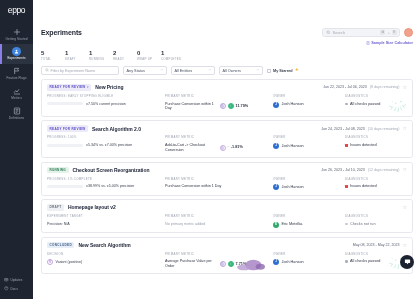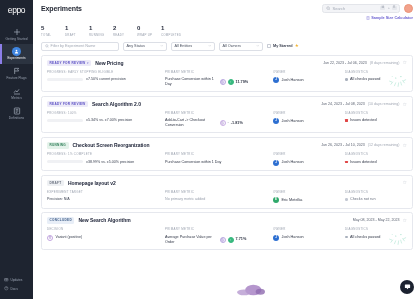--- a/index.html
+++ b/index.html
@@ -4,21 +4,21 @@
 <style>
   * { box-sizing: border-box; margin: 0; padding: 0; }
   html, body { width: 420px; height: 299px; overflow: hidden; }
   body {
     font-family: "Liberation Sans", sans-serif;
     background: #ffffff;
     font-size: 5px;
     color: #2b2b3a;
     -webkit-font-smoothing: antialiased;
   }
-  .app { display: flex; width: 420px; height: 299px; position: relative; }
+  .app { display: flex; width: 420px; height: 299px; position: relative; align-items: center; }
 
   
   .sidebar {
     width: 33px; height: 299px;
     background: #1e2430;
     display: flex; flex-direction: column;
     align-items: center;
     padding-top: 5px;
     flex: 0 0 33px;
     position: relative;

